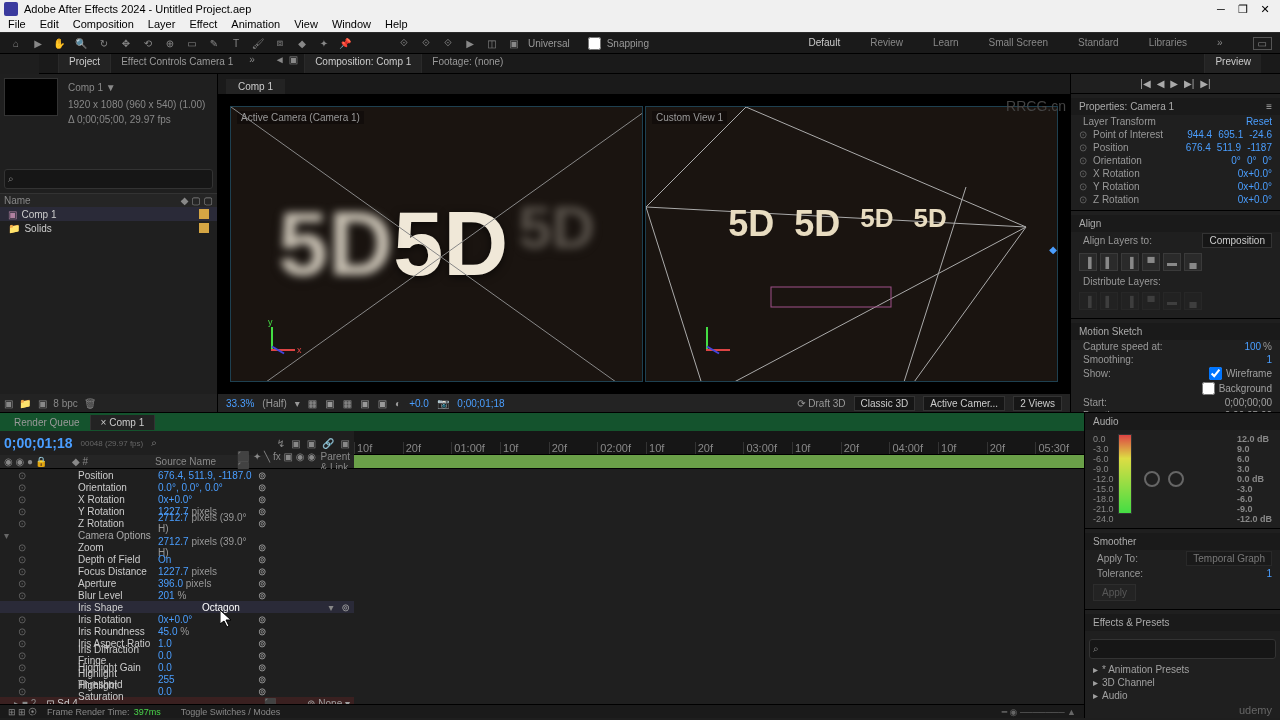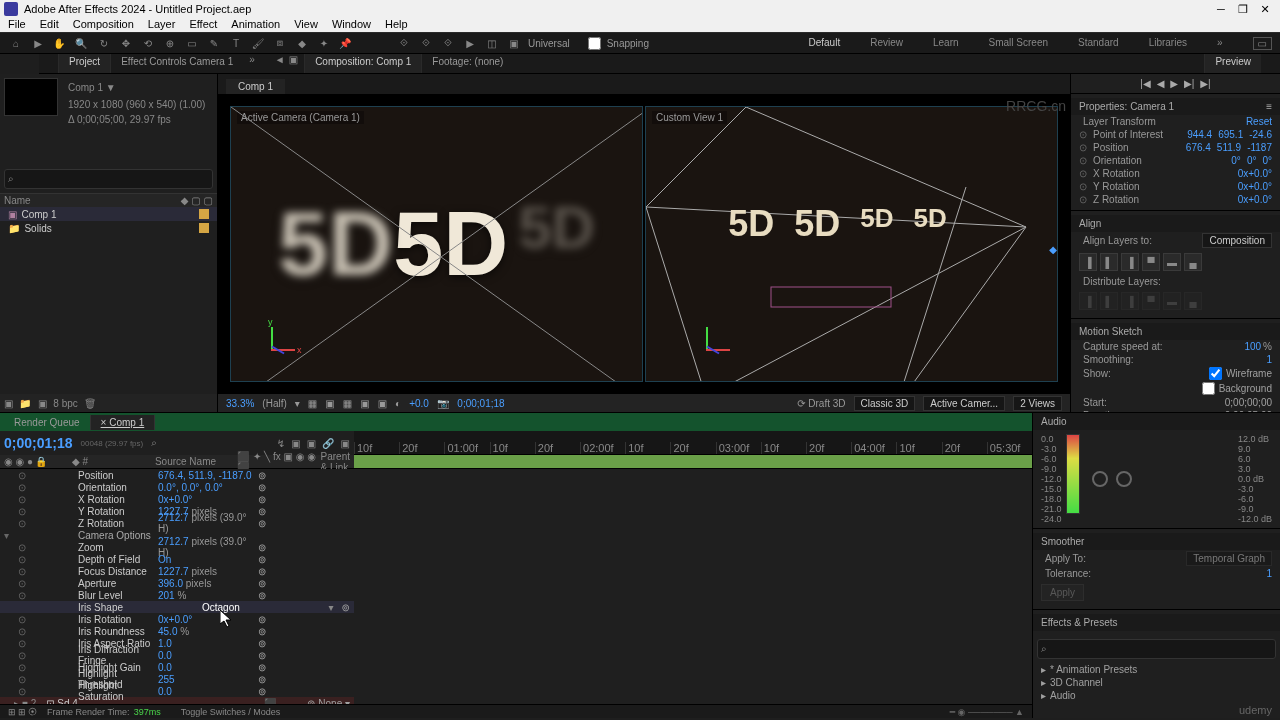--- a/index.html
+++ b/index.html
@@ -70,21 +70,21 @@
 .align-btn { width: 18px; height: 18px; background: #2a2a2a; border: 1px solid #3a3a3a; cursor: pointer; display: flex; align-items: center; justify-content: center; color: #888; }
 .play-controls { display: flex; justify-content: center; gap: 6px; padding: 4px; }
 .play-btn { color: #aaa; cursor: pointer; }
 .capture-btn { background: #2a2a2a; border: 1px solid #444; padding: 2px 8px; color: #aaa; margin: 4px 8px; cursor: pointer; font-size: 10px; }
 
 
 .bottom { display: flex; height: 306px; border-top: 1px solid #000; }
 .timeline-panel { flex: 1; background: #1f1f1f; display: flex; flex-direction: column; }
 .tl-tabs { height: 18px; background: #14532d; display: flex; align-items: center; padding: 0 4px; }
 .tl-tab { padding: 2px 10px; color: #999; cursor: pointer; }
-.tl-tab.active { background: #232323; color: #ccc; border-left: 1px solid #333; border-right: 1px solid #333; text-decoration: underline; }
+.tl-tab.active { background: #232323; color: #ccc; border-left: 1px solid #333; border-right: 1px solid #333; }
 .tl-header { height: 24px; display: flex; }
 .tl-left { width: 354px; display: flex; align-items: center; padding: 0 4px; }
 .tl-time { color: #4a9eff; font-size: 14px; font-weight: bold; }
 .tl-tools { margin-left: auto; display: flex; gap: 6px; color: #888; }
 .tl-ruler { flex: 1; background: #161616; display: flex; align-items: flex-end; position: relative; border-bottom: 1px solid #000; }
 .tl-tick { flex: 1; color: #888; font-size: 11px; text-align: left; border-left: 1px solid #333; padding-left: 2px; }
 .tl-body { flex: 1; display: flex; overflow: hidden; }
 .tl-props { width: 354px; background: #1f1f1f; overflow-y: auto; }
 .tl-track-area { flex: 1; background: #161616; position: relative; }
 .tl-playhead { position: absolute; top: 0; bottom: 0; left: 223px; width: 1px; background: #4a9eff; }
@@ -97,25 +97,25 @@
 .tl-row { height: 12px; display: flex; align-items: center; padding: 0 4px; font-size: 10px; }
 .tl-row .stop { width: 74px; display: flex; color: #666; }
 .tl-row .name { width: 80px; color: #ccc; }
 .tl-row .pval { width: 100px; color: #4a9eff; cursor: pointer; }
 .tl-row .pval .unit { color: #999; }
 .tl-row.group .name { color: #aaa; }
 .tl-row .ind { margin-left: 14px; }
 .tl-row.selected { background: #2a2a38; }
 .tl-row.selected .pval { color: #fff; margin-left: 44px; }
 
-.audio-panel { width: 248px; background: #1f1f1f; border-left: 1px solid #000; display: flex; flex-direction: column; }
+.audio-panel { width: 196px; background: #1f1f1f; border-left: 1px solid #000; display: flex; flex-direction: column; }
 .audio-meter { display: flex; padding: 4px 8px; font-size: 9px; }
 .audio-labels { display: flex; flex-direction: column; justify-content: space-between; margin-right: 4px; color: #888; }
 .audio-bar { width: 14px; height: 80px; background: linear-gradient(to bottom, #d44, #dd4 30%, #4d4); border: 1px solid #333; }
-.audio-labels-r { display: flex; flex-direction: column; justify-content: flex-end; margin-left: auto; color: #888; }
+.audio-labels-r { display: flex; flex-direction: column; justify-content: flex-end; margin-left: auto; color: #888; font-weight: bold; }
 .knob { width: 16px; height: 16px; border-radius: 50%; border: 2px solid #666; margin: 0 4px; }
 
 .bottom-status { height: 14px; background: #1a1a1a; display: flex; align-items: center; padding: 0 8px; font-size: 9px; color: #888; border-top: 1px solid #000; }
 .watermark-logo { position: absolute; bottom: 30px; left: 560px; font-size: 28px; font-weight: bold; color: #4a9eff; opacity: 0.8; }
 </style>
 </head>
 <body>
 
 <div class="title-bar">
   <div class="icon"></div>

